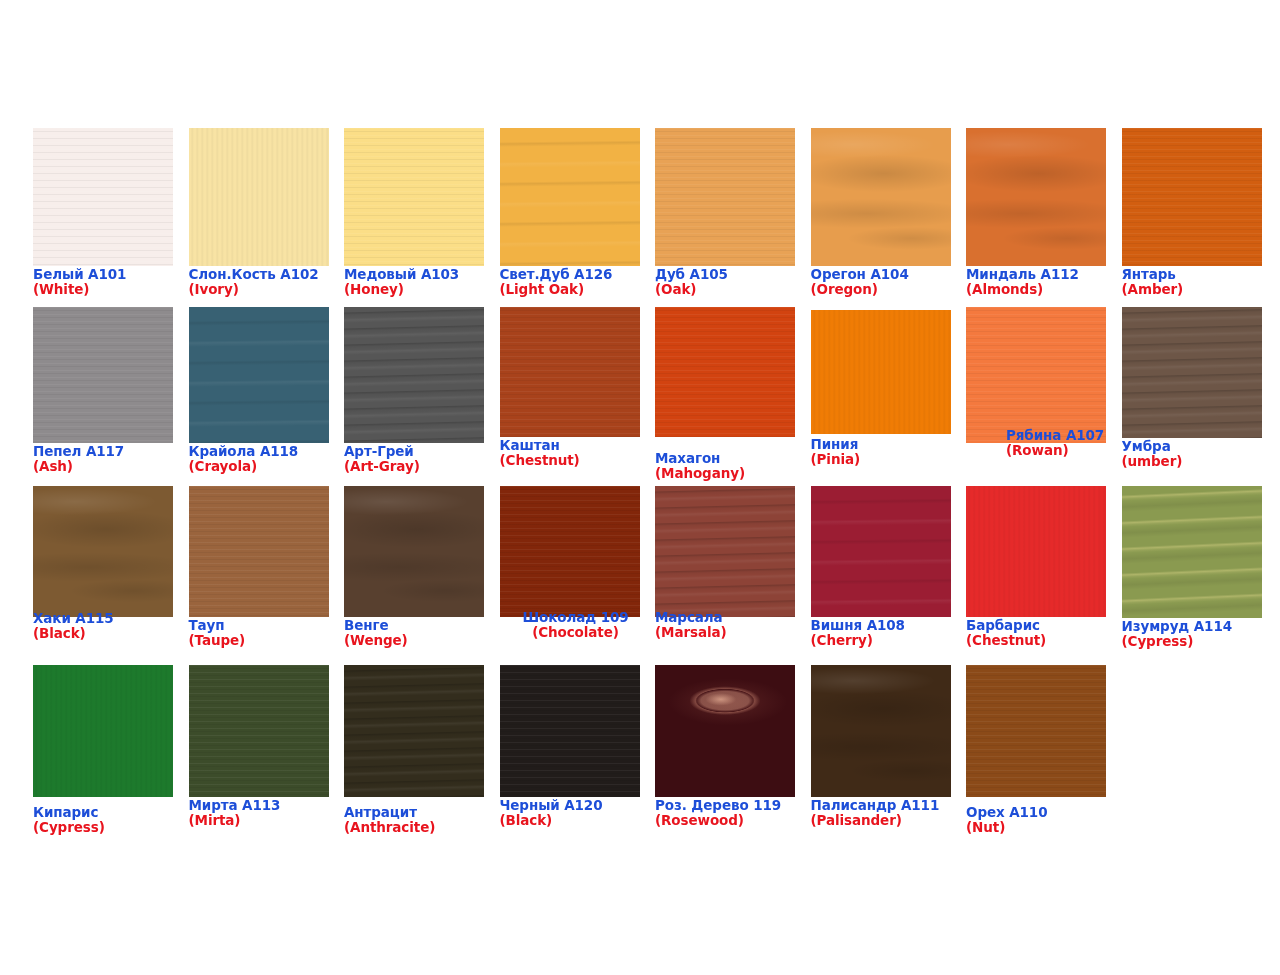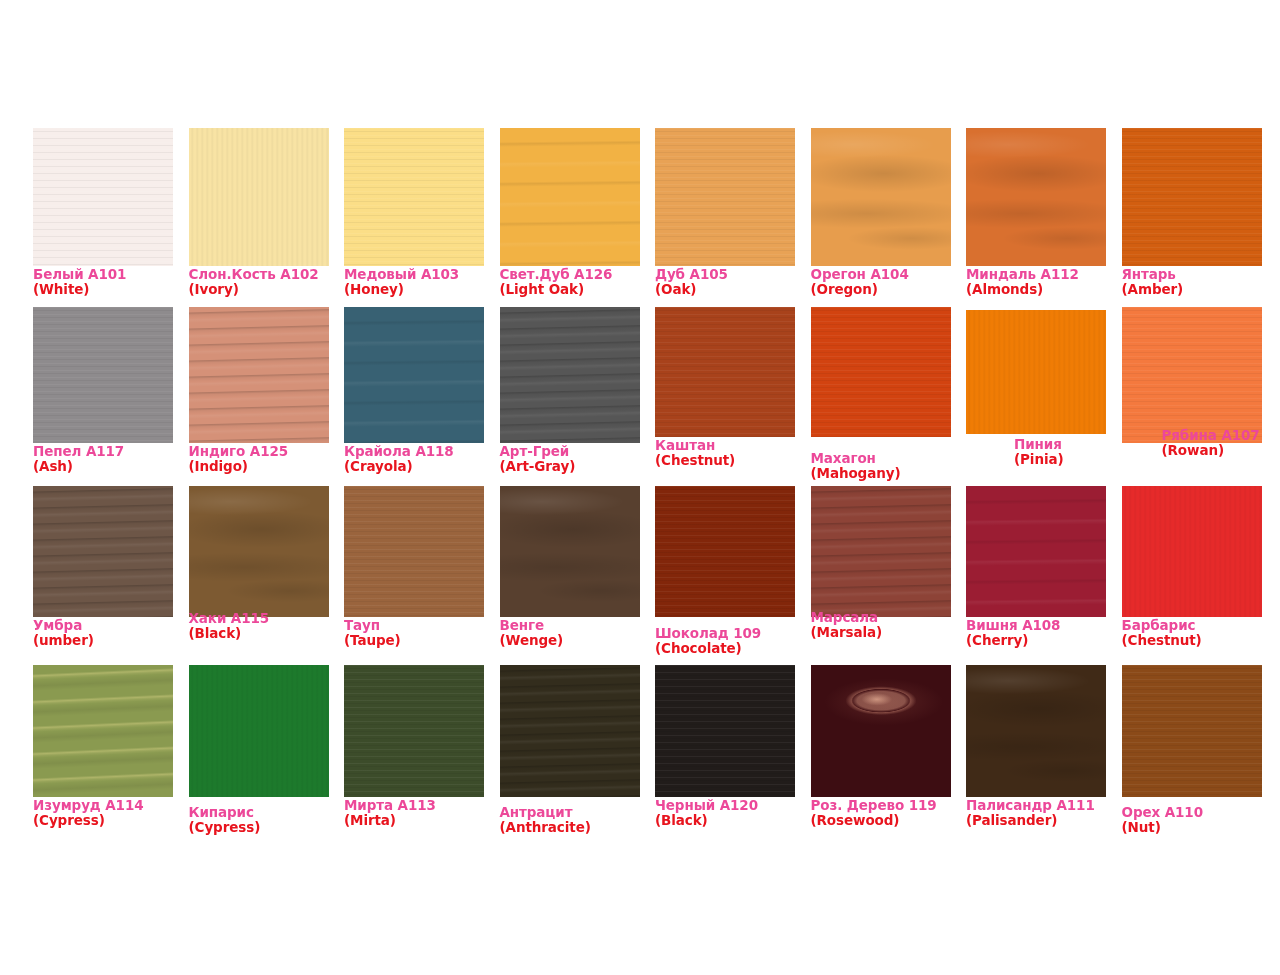--- a/index.html
+++ b/index.html
@@ -108,21 +108,21 @@
       rgba(0,0,0,0.00) 5px);
   }
   .labels{
     position:absolute;
     left:0;
     width:152px;
   }
   .lab-ru{
     font-size:13.5px;
     font-weight:bold;
-    color:#ec4899;
+    color:#1d4ed8;
     line-height:15px;
     white-space:nowrap;
     letter-spacing:-0.1px;
   }
   .lab-en{
     font-size:13.5px;
     font-weight:bold;
     color:#e8141e;
     line-height:15px;
     white-space:nowrap;
@@ -209,29 +209,20 @@
       <div class="cell">
         <div class="swatch" style="background: rgb(142, 139, 141); height: 136px; margin-top: 0px;">
           <div class="grain g-fine"></div>
         </div>
         <div class="labels" style="top: 137px;">
           <div class="lab-ru">Пепел A117</div>
           <div class="lab-en">(Ash)</div>
         </div>
       </div>
       <div class="cell">
-        <div class="swatch" style="background: rgb(213, 145, 120); height: 136px; margin-top: 0px;">
-          <div class="grain g-coarse"></div>
-        </div>
-        <div class="labels" style="top: 137px;">
-          <div class="lab-ru">Индиго A125</div>
-          <div class="lab-en">(Indigo)</div>
-        </div>
-      </div>
-      <div class="cell">
         <div class="swatch" style="background: rgb(56, 97, 115); height: 136px; margin-top: 0px;">
           <div class="grain g-band"></div>
         </div>
         <div class="labels" style="top: 137px;">
           <div class="lab-ru">Крайола A118</div>
           <div class="lab-en">(Crayola)</div>
         </div>
       </div>
       <div class="cell">
         <div class="swatch" style="background: rgb(86, 86, 86); height: 136px; margin-top: 0px;">
@@ -257,21 +248,21 @@
         </div>
         <div class="labels" style="top: 131px; margin-top: 13px;">
           <div class="lab-ru">Махагон</div>
           <div class="lab-en">(Mahogany)</div>
         </div>
       </div>
       <div class="cell">
         <div class="swatch" style="background: rgb(240, 124, 5); height: 124px; margin-top: 3px;">
           <div class="grain g-vert"></div>
         </div>
-        <div class="labels" style="top: 130px; margin-left: 48px;">
+        <div class="labels" style="top: 130px;">
           <div class="lab-ru">Пиния</div>
           <div class="lab-en">(Pinia)</div>
         </div>
       </div>
       <div class="cell">
         <div class="swatch" style="background: rgb(244, 121, 62); height: 136px; margin-top: 0px;">
           <div class="grain g-fine"></div>
         </div>
         <div class="labels" style="top: 121px; margin-left: 40px;">
           <div class="lab-ru">Рябина A107</div>
@@ -311,21 +302,21 @@
         </div>
         <div class="labels" style="top: 132px;">
           <div class="lab-ru">Венге</div>
           <div class="lab-en">(Wenge)</div>
         </div>
       </div>
       <div class="cell">
         <div class="swatch" style="background: rgb(130, 38, 10); height: 131px; margin-top: 0px;">
           <div class="grain g-fine"></div>
         </div>
-        <div class="labels" style="top: 140px;">
+        <div class="labels" style="top: 124px; text-align: center;">
           <div class="lab-ru">Шоколад 109</div>
           <div class="lab-en">(Chocolate)</div>
         </div>
       </div>
       <div class="cell">
         <div class="swatch" style="background: rgb(141, 67, 55); height: 131px; margin-top: 0px;">
           <div class="grain g-coarse"></div>
         </div>
         <div class="labels" style="top: 124px;">
           <div class="lab-ru">Марсала</div>

